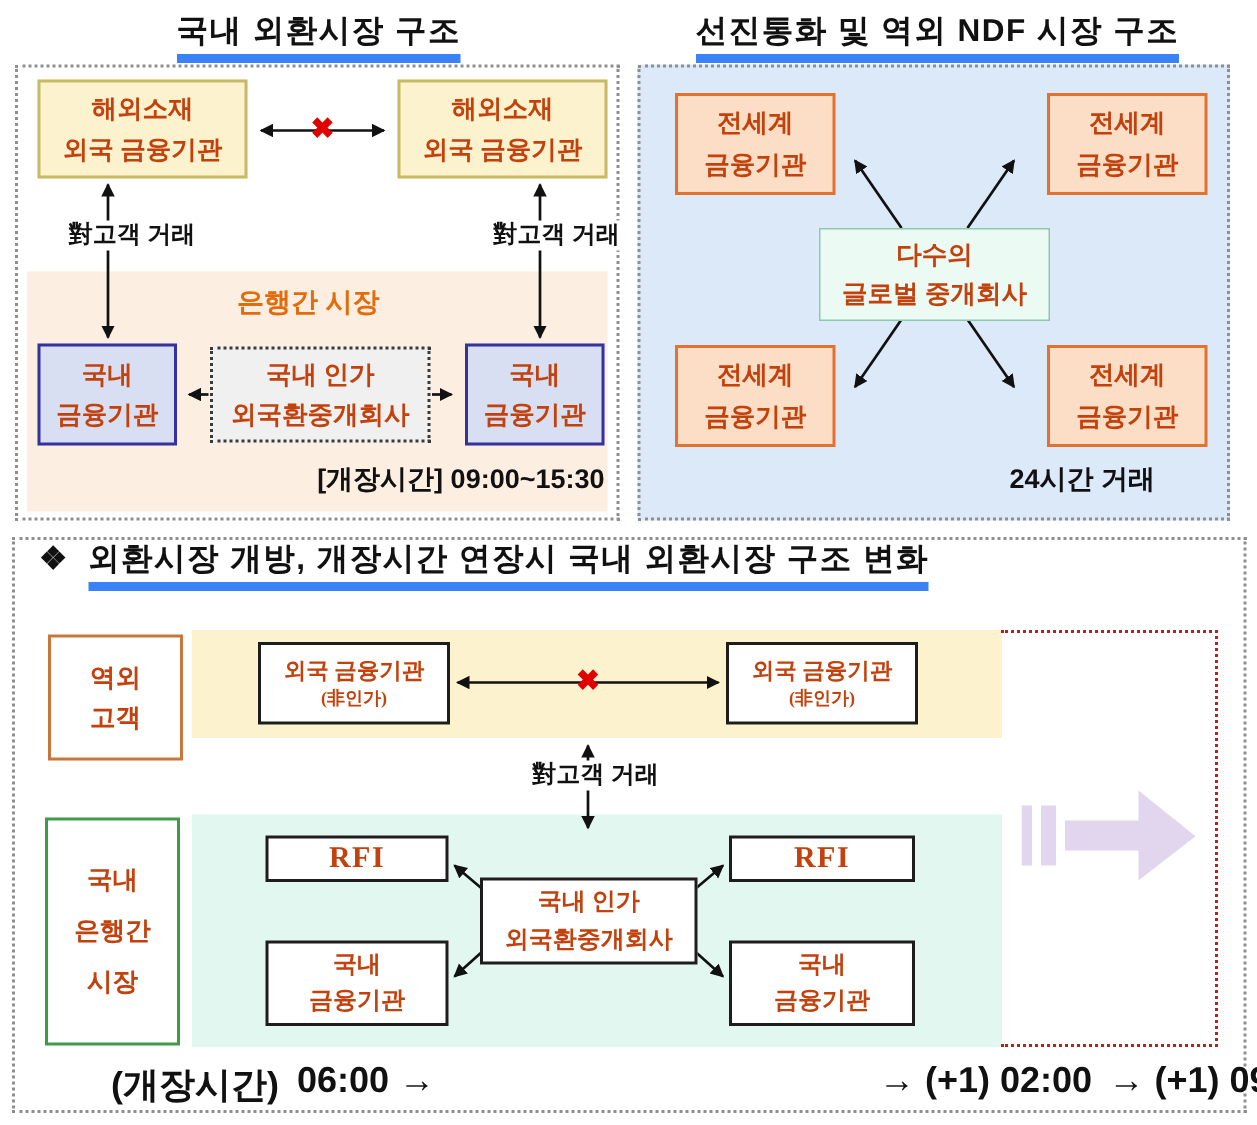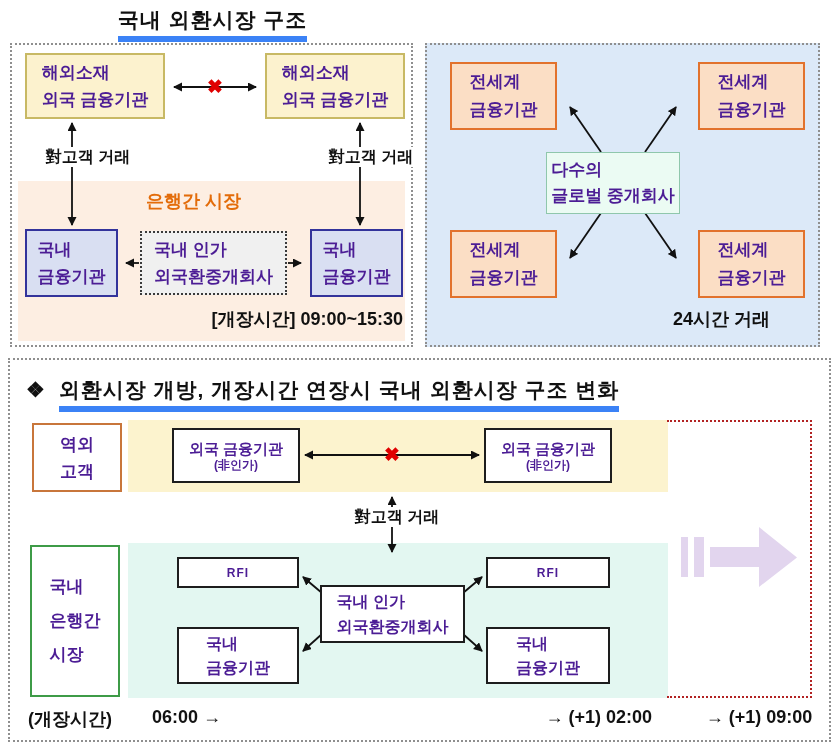--- a/index.html
+++ b/index.html
@@ -1,20 +1,20 @@
 <!DOCTYPE html>
 <html><head>
 <meta charset="utf-8">
 <style>
   html,body{margin:0;padding:0;background:#fff;}
   .page{position:relative;width:838px;height:750px;background:#fff;
         font-family:"Liberation Sans",sans-serif;color:#111;overflow:hidden;}
   .abs{position:absolute;box-sizing:border-box;}
   .box{display:flex;flex-direction:column;align-items:center;justify-content:center;
-       text-align:left;font-weight:bold;color:#4c1d95;}
+       text-align:center;font-weight:bold;color:#c2410c;font-family:Liberation Serif, serif;}
   .ml{white-space:pre-line;}
   .panel{border:2px dotted #8f8f8f;background:#fff;}
   .title{font-size:21px;font-weight:bold;text-align:center;}
   .title .u{display:inline-block;border-bottom:6px solid #3b82f6;padding-bottom:2px;letter-spacing:1px;}
   .smlabel{font-size:16px;font-weight:bold;text-align:center;background:#fff;z-index:3;line-height:20px;}
   svg.layer{position:absolute;left:0;top:0;z-index:2;pointer-events:none;}
   .z3{z-index:3;}
   .z1{z-index:1;}
   .redx{font-size:19px;font-weight:bold;color:#e00000;z-index:4;line-height:20px;text-align:center;}
 
@@ -32,25 +32,25 @@
   .mintbox{background:#EBFBF3;border:1.5px solid #8FC7AC;font-size:17px;line-height:26px;}
 
   
   .offshore{background:#fff;border:2px solid #C8763B;font-size:17px;line-height:27px;}
   .yband{background:#FCF3CE;}
   .mband{background:#E3F7F1;}
   .wbox{background:#fff;border:2px solid #1d1d1d;}
   .ffi{font-size:15px;line-height:19px;}
   .ffi .sub{font-size:12px;font-weight:bold;line-height:15px;}
   .greenbox{background:#fff;border:2px solid #3E9B47;font-size:17px;line-height:34px;}
-  .rfi{font-size:12px;letter-spacing:1px;}
+  .rfi{font-size:20px;letter-spacing:1px;}
   .dfi{font-size:16px;line-height:24px;}
   .brokerc{font-size:16px;line-height:25px;}
   .redrect{border-top:2px dotted #B22222;border-right:2px dotted #B22222;border-bottom:2px dotted #B22222;}
-  .foot{font-size:18px;font-weight:bold;white-space:nowrap;}
+  .foot{font-size:24px;font-weight:bold;white-space:nowrap;margin-left:46px;}
 </style>
 </head>
 <body>
 
 <div class="page">
 
   <div class="abs panel z1" style="left:10px;top:43px;width:403px;height:304px;"></div>
   <div class="abs peach z1" style="left:18px;top:181px;width:387px;height:160px;"></div>
   <div class="abs panel bluepanel z1" style="left:425px;top:43px;width:395px;height:304px;"></div>
   <div class="abs panel z1" style="left:8px;top:358px;width:823px;height:384px;"></div>
@@ -90,51 +90,54 @@
 
   <div class="abs box ybox ml z3" style="left:25px;top:53px;width:140px;height:66px;">해외소재
 외국 금융기관</div>
   <div class="abs box ybox ml z3" style="left:265px;top:53px;width:140px;height:66px;">해외소재
 외국 금융기관</div>
   <div class="abs redx" style="left:205px;top:77px;width:20px;">✖</div>
 
   <div class="abs smlabel" style="left:38px;top:147px;width:100px;">對고객 거래</div>
   <div class="abs smlabel" style="left:321px;top:147px;width:100px;">對고객 거래</div>
 
-  <div class="abs orange-txt z3" style="left:20px;top:189px;width:347px;">은행간 시장</div>
+  <div class="abs orange-txt z3" style="left:32px;top:189px;width:347px;">은행간 시장</div>
 
   <div class="abs box bluebox ml z3" style="left:25px;top:229px;width:93px;height:68px;">국내
 금융기관</div>
   <div class="abs box bluebox ml z3" style="left:310px;top:229px;width:93px;height:68px;">국내
 금융기관</div>
   <div class="abs box graybox ml z3" style="left:140px;top:231px;width:147px;height:64px;">국내 인가
 외국환중개회사</div>
 
   <div class="abs hours z3" style="left:18px;top:307px;width:385px;">[개장시간] 09:00~15:30</div>
 
+  <div class="abs title z3" style="left:425px;top:6px;width:400px;">
+    <span class="u">선진통화 및 역외 NDF 시장 구조</span>
+  </div>
 
   <div class="abs box obox ml z3" style="left:450px;top:62px;width:107px;height:68px;">전세계
 금융기관</div>
   <div class="abs box obox ml z3" style="left:698px;top:62px;width:107px;height:68px;">전세계
 금융기관</div>
   <div class="abs box obox ml z3" style="left:450px;top:230px;width:107px;height:68px;">전세계
 금융기관</div>
   <div class="abs box obox ml z3" style="left:698px;top:230px;width:107px;height:68px;">전세계
 금융기관</div>
-  <div class="abs box mintbox ml z3" style="left:546px;top:152px;width:134px;height:62px;">다수의
+  <div class="abs box mintbox ml z3" style="left:546px;top:152px;width:154px;height:62px;">다수의
 글로벌 중개회사</div>
 
   <div class="abs hours z3" style="left:584px;top:307px;width:186px;">24시간 거래</div>
 
-  <div class="abs title z3" style="left:26px;top:376px;width:790px;text-align:left;">
+  <div class="abs title z3" style="left:26px;top:358px;width:790px;text-align:left;">
     <span>❖</span>
     <span class="u" style="margin-left:8px;">외환시장 개방, 개장시간 연장시 국내 외환시장 구조 변화</span>
   </div>
 
-  <div class="abs box offshore ml z3" style="left:32px;top:423px;width:90px;height:69px;">역외
+  <div class="abs box offshore ml z3" style="left:32px;top:423px;width:90px;height:84px;">역외
 고객</div>
 
   <div class="abs box wbox ffi z3" style="left:172px;top:428px;width:128px;height:55px;">
     <span>외국 금융기관</span>
     <span class="sub">(非인가)</span>
   </div>
   <div class="abs box wbox ffi z3" style="left:484px;top:428px;width:128px;height:55px;">
     <span>외국 금융기관</span>
     <span class="sub">(非인가)</span>
   </div>

